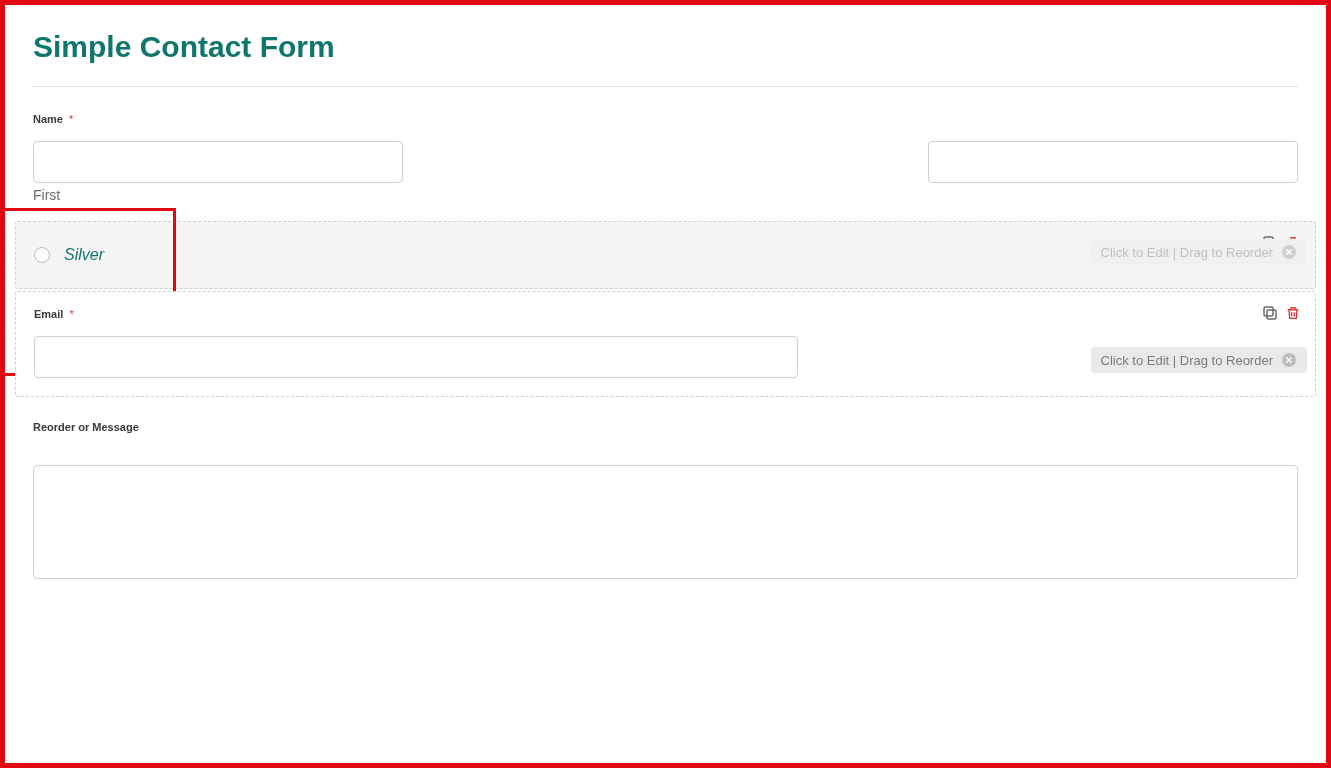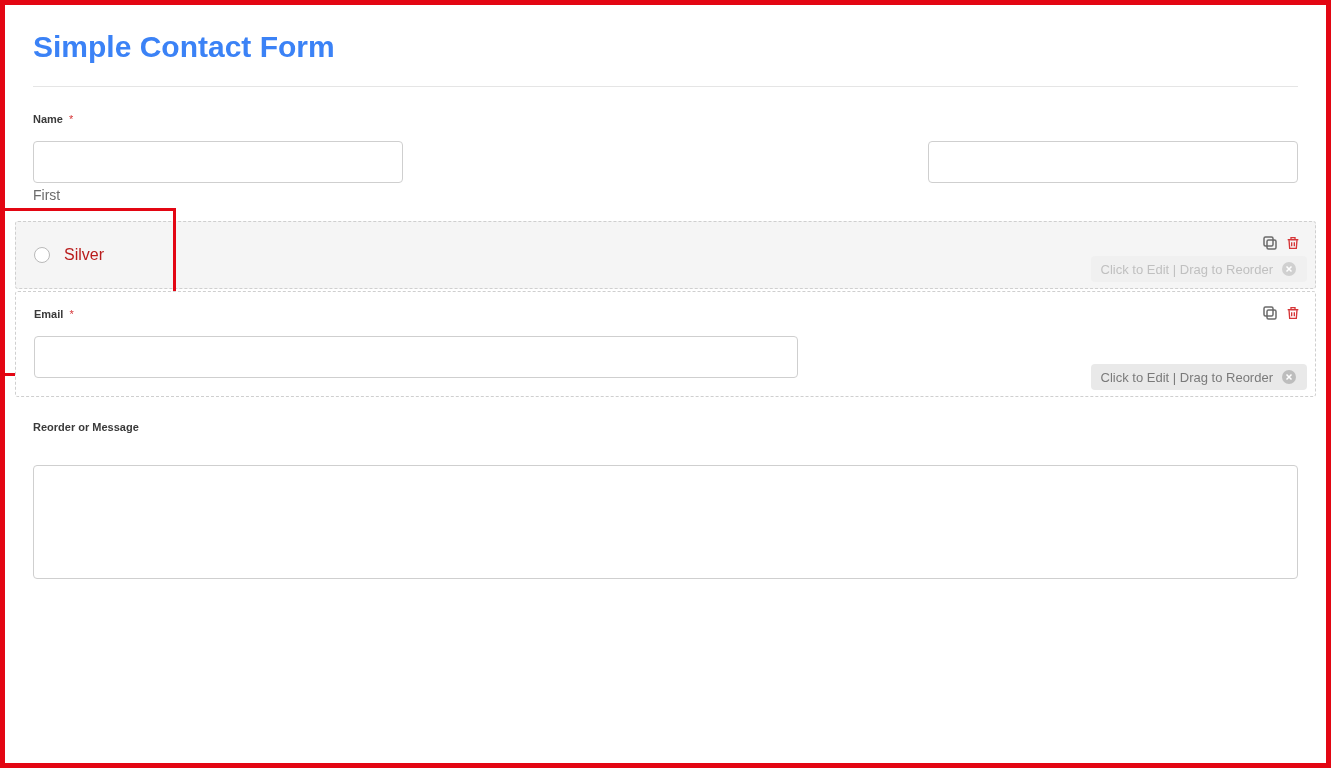--- a/index.html
+++ b/index.html
@@ -11,21 +11,21 @@
   .outer-frame {
     border: 5px solid #e30613;
     width: 1331px;
     height: 768px;
     position: relative;
     padding: 25px 28px 10px 28px;
   }
   .form-title {
     font-size: 30px;
     font-weight: 600;
-    color: #3b82f6;
+    color: #0f766e;
     margin: 0 0 22px 0;
   }
   .title-divider {
     border: none;
     border-top: 1px solid #e5e5e5;
     margin: 0 0 26px 0;
   }
   .field-block {
     position: relative;
     margin-bottom: 0;
@@ -85,21 +85,21 @@
     gap: 6px;
     align-items: center;
   }
   .icon-btn {
     cursor: pointer;
   }
   .icon-btn svg { display:block; }
   .hint-pill {
     position: absolute;
     right: 8px;
-    bottom: 6px;
+    bottom: 23px;
     background: #e9e9e9;
     color: #7a7a7a;
     font-size: 13px;
     border-radius: 4px;
     padding: 5px 10px;
     display: flex;
     align-items: center;
     gap: 8px;
   }
   .hint-pill.faded {
@@ -133,21 +133,22 @@
   }
   .radio-circle {
     width: 16px;
     height: 16px;
     border: 1px solid #b9b9b9;
     border-radius: 50%;
     background: #fff;
   }
   .radio-label {
     font-size: 16px;
-    color: #b91c1c;
+    color: #0f766e;
+    font-style: italic;
   }
 
   .comment-block {
     margin-top: 24px;
   }
   textarea.textarea-input {
     width: 100%;
     height: 114px;
     border: 1px solid #cfcfcf;
     border-radius: 4px;

